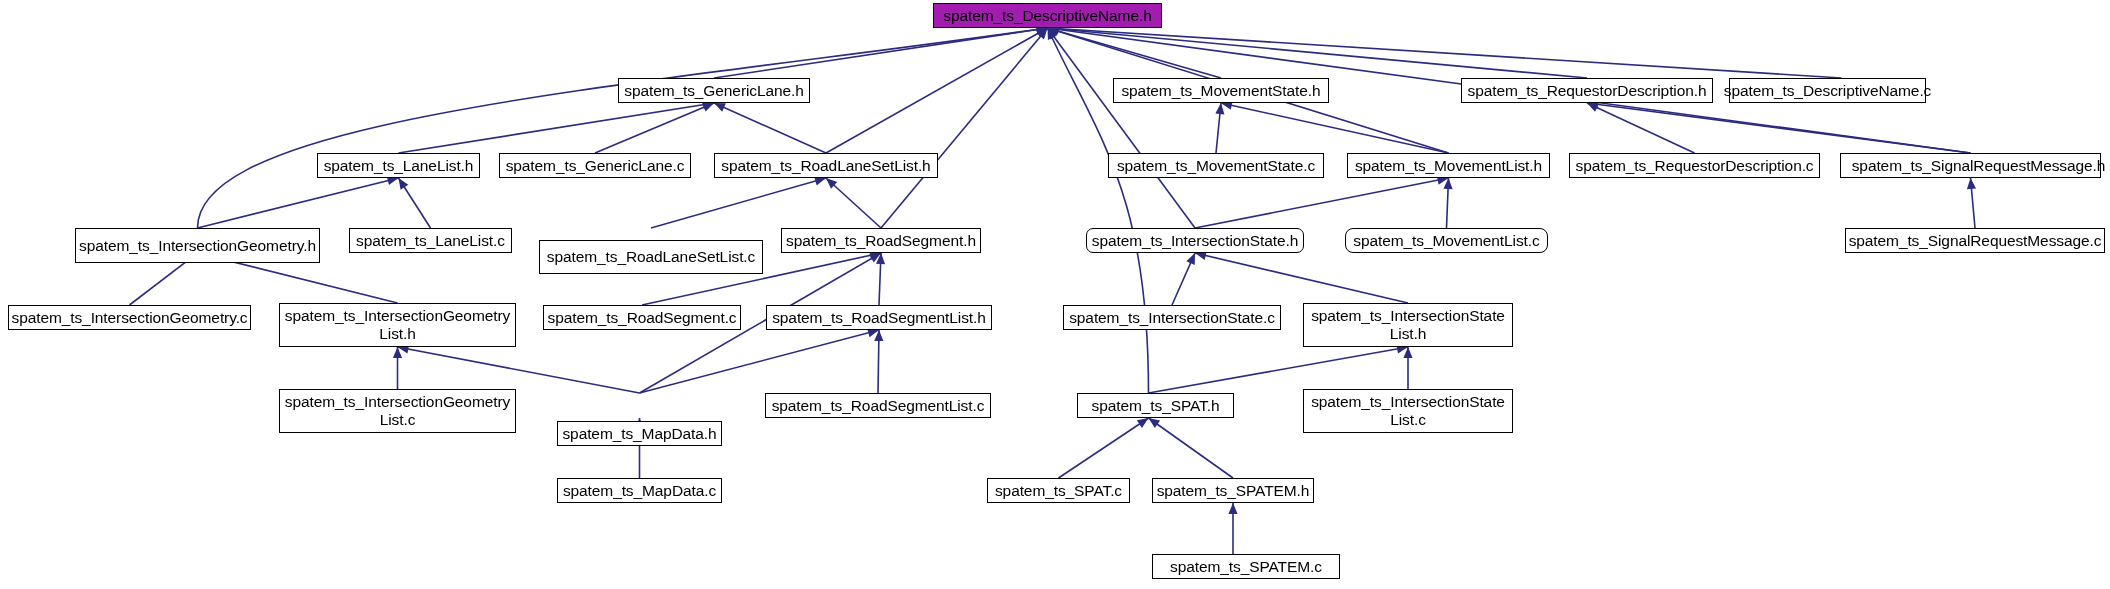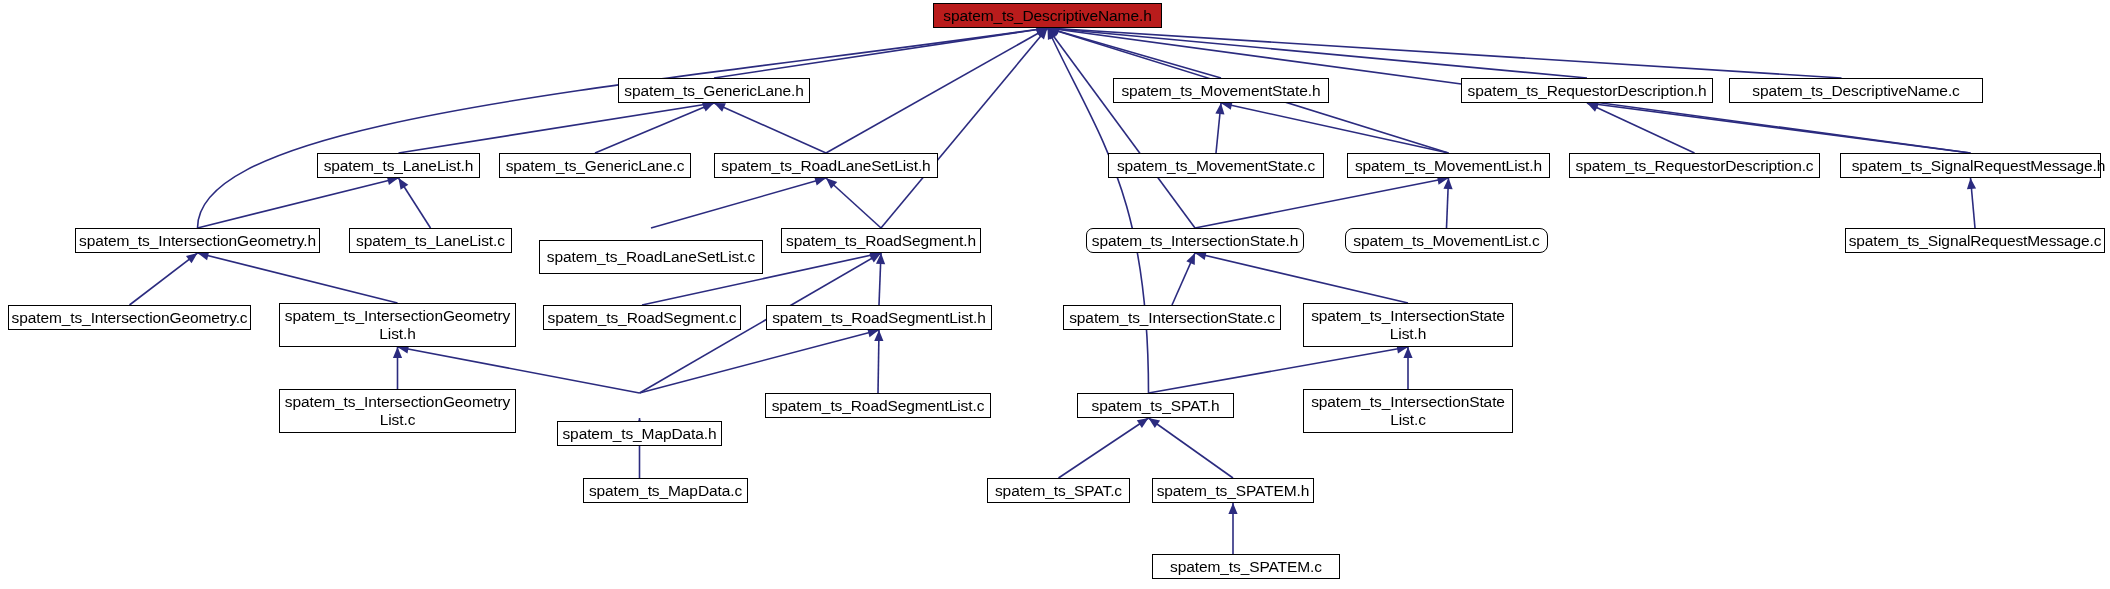--- a/index.html
+++ b/index.html
@@ -33,21 +33,21 @@
     line-height: 18px;
     display: flex;
     align-items: center;
     justify-content: center;
     text-align: center;
     white-space: pre-line;
     letter-spacing: -0.1px;
     padding: 0 4px;
   }
   .node.root {
-    background: #b91c1c;
+    background: #a21caf;
     border: 1px solid #000000;
   }
 </style>
 </head>
 <body>
 
 <div id="graph-root">
   <svg id="edge-layer" viewBox="0 0 2110 589" width="2110" height="589">
       <path d="M197.5,228 C197.5,117.99999999999999 622.5,88 1047.5,28" stroke="#2b2b7f" stroke-width="1.6" fill="none"></path>
       <polygon points="1047.5,28 1037.251042802997,34.09252627191702 1035.9649722477013,24.98285983857264" fill="#2b2b7f"></polygon>
@@ -132,29 +132,29 @@
       <path d="M1970.5,153 L1587,103" stroke="#2b2b7f" stroke-width="1.6" fill="none"></path>
       <polygon points="1587,103 1598.5023898100908,99.86072800529814 1597.3129778032026,108.98351809812996" fill="#2b2b7f"></polygon>
       <path d="M1975,228 L1970.5,178" stroke="#2b2b7f" stroke-width="1.6" fill="none"></path>
       <polygon points="1970.5,178 1976.0674971131336,188.5433854095944 1966.9045322757759,189.36805224495663" fill="#2b2b7f"></polygon>
     </svg>
   <div id="node-layer">
       <div class="node root" style="left: 933px; top: 3px; width: 229px; height: 25px;">spatem_ts_DescriptiveName.h</div>
       <div class="node" style="left: 618px; top: 78px; width: 192px; height: 25px;">spatem_ts_GenericLane.h</div>
       <div class="node" style="left: 1113px; top: 78px; width: 216px; height: 25px;">spatem_ts_MovementState.h</div>
       <div class="node" style="left: 1461px; top: 78px; width: 252px; height: 25px;">spatem_ts_RequestorDescription.h</div>
-      <div class="node" style="left: 1729px; top: 78px; width: 254px; height: 25px;">spatem_ts_DescriptiveName.c</div>
+      <div class="node" style="left: 1729px; top: 78px; width: 197px; height: 25px;">spatem_ts_DescriptiveName.c</div>
       <div class="node" style="left: 317px; top: 153px; width: 163px; height: 25px;">spatem_ts_LaneList.h</div>
       <div class="node" style="left: 499px; top: 153px; width: 192px; height: 25px;">spatem_ts_GenericLane.c</div>
       <div class="node" style="left: 714px; top: 153px; width: 224px; height: 25px;">spatem_ts_RoadLaneSetList.h</div>
       <div class="node" style="left: 1108px; top: 153px; width: 216px; height: 25px;">spatem_ts_MovementState.c</div>
       <div class="node" style="left: 1347px; top: 153px; width: 203px; height: 25px;">spatem_ts_MovementList.h</div>
       <div class="node" style="left: 1569px; top: 153px; width: 251px; height: 25px;">spatem_ts_RequestorDescription.c</div>
       <div class="node" style="left: 1840px; top: 153px; width: 261px; height: 25px; padding-left: 20px;">spatem_ts_SignalRequestMessage.h</div>
-      <div class="node" style="left: 75px; top: 228px; width: 245px; height: 25px;">spatem_ts_IntersectionGeometry.h</div>
+      <div class="node" style="left: 75px; top: 228px; width: 245px; height: 35px;">spatem_ts_IntersectionGeometry.h</div>
       <div class="node" style="left: 349px; top: 228px; width: 163px; height: 25px;">spatem_ts_LaneList.c</div>
       <div class="node" style="left: 539px; top: 216px; width: 224px; height: 34px; margin-top: 24px;">spatem_ts_RoadLaneSetList.c</div>
       <div class="node" style="left: 781px; top: 228px; width: 200px; height: 25px;">spatem_ts_RoadSegment.h</div>
       <div class="node" style="left: 1086px; top: 228px; width: 218px; height: 25px; border-radius: 7px;">spatem_ts_IntersectionState.h</div>
       <div class="node" style="left: 1345px; top: 228px; width: 203px; height: 25px; border-radius: 8px;">spatem_ts_MovementList.c</div>
       <div class="node" style="left: 1845px; top: 228px; width: 260px; height: 25px;">spatem_ts_SignalRequestMessage.c</div>
       <div class="node" style="left: 8px; top: 305px; width: 243px; height: 25px;">spatem_ts_IntersectionGeometry.c</div>
       <div class="node" style="left: 279px; top: 303px; width: 237px; height: 44px;">spatem_ts_IntersectionGeometry
 List.h</div>
       <div class="node" style="left: 543px; top: 305px; width: 198px; height: 25px;">spatem_ts_RoadSegment.c</div>
@@ -162,18 +162,18 @@
       <div class="node" style="left: 1063px; top: 305px; width: 218px; height: 25px;">spatem_ts_IntersectionState.c</div>
       <div class="node" style="left: 1303px; top: 303px; width: 210px; height: 44px;">spatem_ts_IntersectionState
 List.h</div>
       <div class="node" style="left: 279px; top: 389px; width: 237px; height: 44px;">spatem_ts_IntersectionGeometry
 List.c</div>
       <div class="node" style="left: 557px; top: 393px; width: 165px; height: 25px; margin-top: 28px;">spatem_ts_MapData.h</div>
       <div class="node" style="left: 765px; top: 393px; width: 226px; height: 25px;">spatem_ts_RoadSegmentList.c</div>
       <div class="node" style="left: 1077px; top: 393px; width: 157px; height: 25px;">spatem_ts_SPAT.h</div>
       <div class="node" style="left: 1303px; top: 389px; width: 210px; height: 44px;">spatem_ts_IntersectionState
 List.c</div>
-      <div class="node" style="left: 557px; top: 478px; width: 165px; height: 25px; margin-left: 26px;">spatem_ts_MapData.c</div>
+      <div class="node" style="left: 557px; top: 478px; width: 165px; height: 25px;">spatem_ts_MapData.c</div>
       <div class="node" style="left: 987px; top: 478px; width: 143px; height: 25px;">spatem_ts_SPAT.c</div>
       <div class="node" style="left: 1152px; top: 478px; width: 162px; height: 25px;">spatem_ts_SPATEM.h</div>
       <div class="node" style="left: 1152px; top: 554px; width: 188px; height: 25px;">spatem_ts_SPATEM.c</div>
     </div>
 </div>
 
 </body></html>

